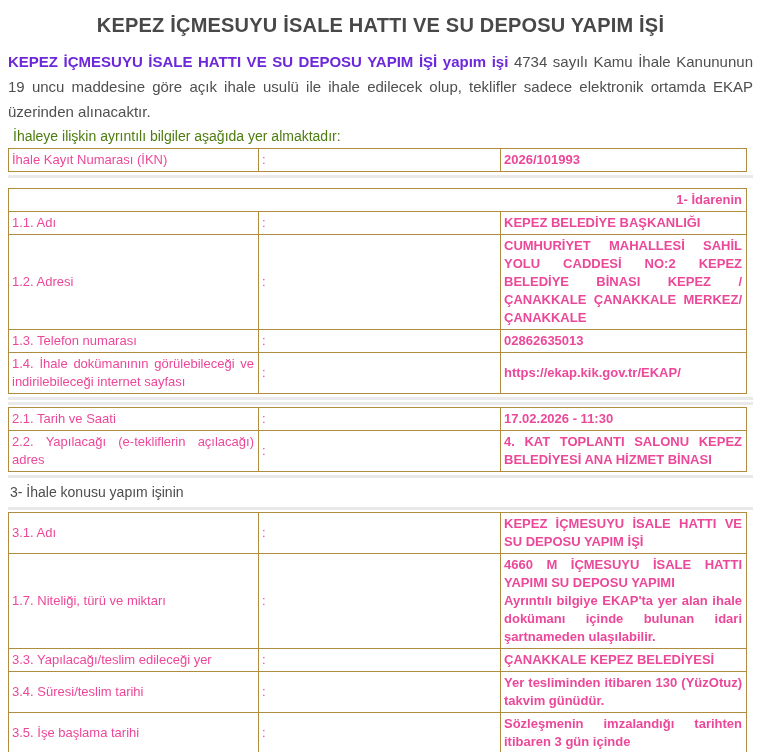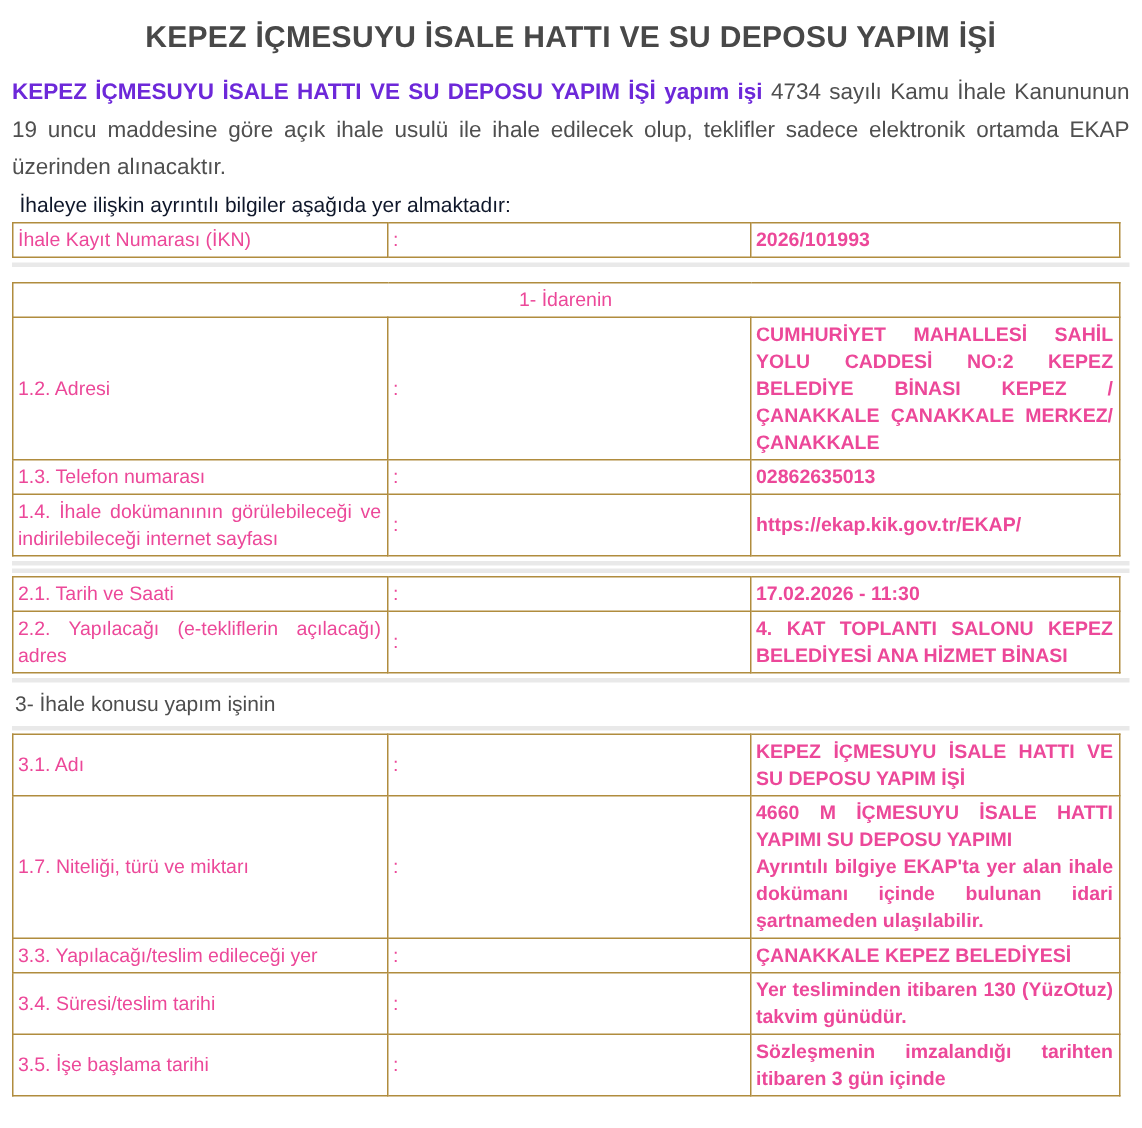--- a/index.html
+++ b/index.html
@@ -29,21 +29,21 @@
     font-size: 15px;
     line-height: 25px;
     text-align: justify;
     color: #4f4f4f;
     margin: 0 0 3px 0;
   }
   .intro b { color: #6d28d9; }
   .note {
     font-size: 14px;
     line-height: 18px;
-    color: #0f172a;
+    color: #4d7c0f;
     margin: 2px 0 3px 0;
     padding-left: 5px;
   }
   table.t {
     border-collapse: collapse;
     table-layout: fixed;
     width: 738px;
     margin: 0;
   }
   table.t col.c1 { width: 250px; }
@@ -54,21 +54,21 @@
     font-size: 13px;
     line-height: 18px;
     padding: 2px 4px 2px 3px;
     vertical-align: middle;
     color: #ec4899;
     word-wrap: break-word;
   }
   td.lbl  { text-align: justify; }
   td.coln { text-align: left; padding-left: 4px; }
   td.val  { text-align: justify; font-weight: bold; }
-  td.sec-row { text-align: center; padding: 1px 4px 1px 3px; }
+  td.sec-row { text-align: right; padding: 1px 4px 1px 3px; font-weight: bold; }
   td.val .p { text-align: justify; }
   .sep {
     height: 3px;
     background: #e9e9e9;
     width: 745px;
     margin: 2px 0;
   }
   .sep.after-table { margin: 3px 0 2px 0; }
   .gap-sm { height: 8px; }
   .sec-heading {
@@ -112,20 +112,25 @@
     <colgroup>
         <col class="c1">
         <col class="c2">
         <col class="c3">
       </colgroup>
     <tbody>
         <tr>
       <td class="sec-row" colspan="3">1- İdarenin</td>
     </tr>
     <tr>
+      <td class="lbl">1.1. Adı</td>
+      <td class="coln">:</td>
+      <td class="val">KEPEZ BELEDİYE BAŞKANLIĞI</td>
+    </tr>
+    <tr>
       <td class="lbl">1.2. Adresi</td>
       <td class="coln">:</td>
       <td class="val">CUMHURİYET MAHALLESİ SAHİL YOLU CADDESİ NO:2 KEPEZ BELEDİYE BİNASI KEPEZ / ÇANAKKALE ÇANAKKALE MERKEZ/ÇANAKKALE</td>
     </tr>
     <tr>
       <td class="lbl">1.3. Telefon numarası</td>
       <td class="coln">:</td>
       <td class="val">02862635013</td>
     </tr>
     <tr>

